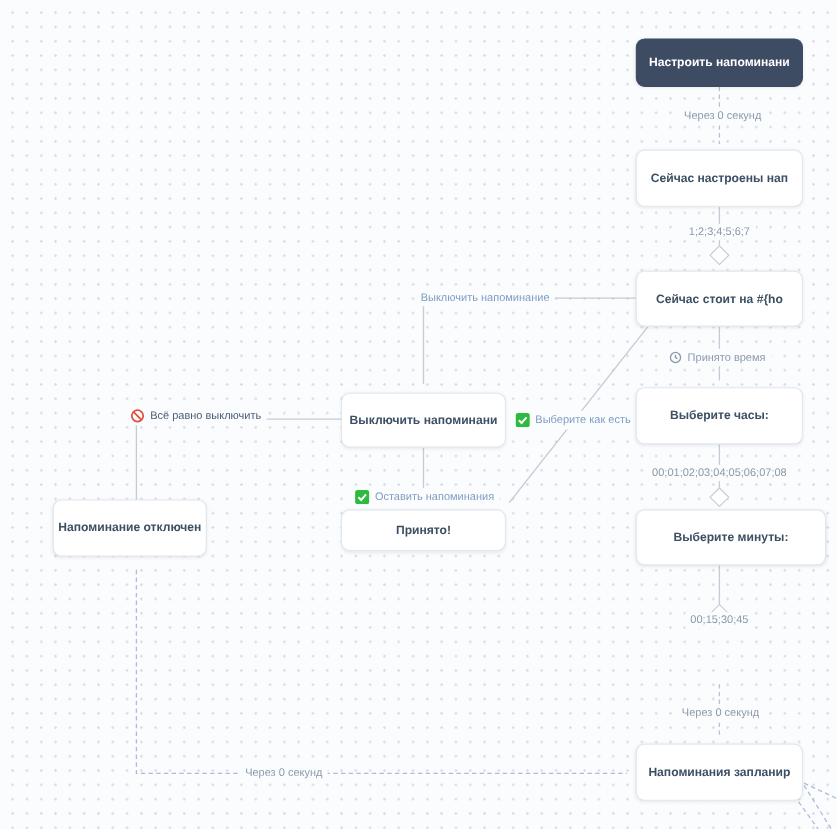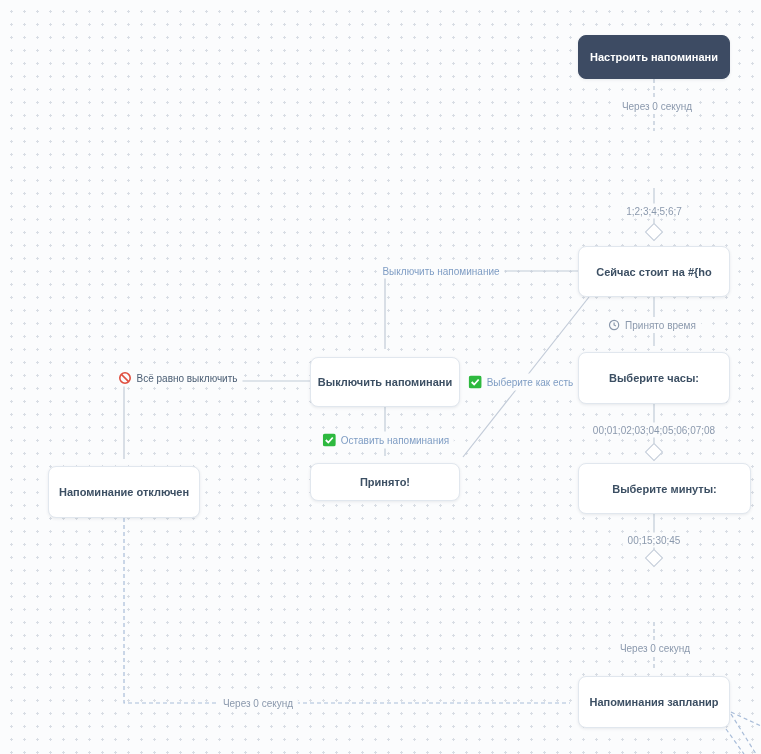--- a/index.html
+++ b/index.html
@@ -97,21 +97,21 @@
   <div class="edge-label blue" style="left:521px;top:382px">
     <span class="icon">
       <svg width="13" height="13" viewBox="0 0 13 13">
           <rect width="13" height="13" rx="2.5" fill="#2eb93f"></rect>
           <path d="M3 6.5 L5.5 9 L10 4" stroke="#fff" stroke-width="1.8" fill="none"></path>
         </svg>
     </span>
     <span>Выберите как есть</span>
   </div>
 
-  <div class="edge-label blue" style="left:386px;top:440px">
+  <div class="edge-label blue" style="left:386px;top:452px">
     <span class="icon">
       <svg width="13" height="13" viewBox="0 0 13 13">
           <rect width="13" height="13" rx="2.5" fill="#2eb93f"></rect>
           <path d="M3 6.5 L5.5 9 L10 4" stroke="#fff" stroke-width="1.8" fill="none"></path>
         </svg>
     </span>
     <span>Оставить напоминания</span>
   </div>
 
   <div class="edge-label dark" style="left:178px;top:378px">
@@ -121,34 +121,35 @@
           <line x1="2.9" y1="2.9" x2="10.1" y2="10.1" stroke="#e04f3f" stroke-width="1.6"></line>
         </svg>
     </span>
     <span>Всё равно выключить</span>
   </div>
 
   <div class="edge-label" style="left:654px;top:430px">
     <span>00;01;02;03;04;05;06;07;08</span>
   </div>
 
-  <div class="edge-label" style="left:654px;top:540px">
+  <div class="edge-label" style="left:654px;top:564px">
     <span>00;15;30;45</span>
   </div>
 
   <div class="edge-label" style="left:655px;top:648px">
     <span>Через 0 секунд</span>
   </div>
 
   <div class="edge-label" style="left:258px;top:703px">
     <span>Через 0 секунд</span>
   </div>
 
   <div class="node dark" style="left:578px;top:35px;width:152px;height:44px">Настроить напоминани</div>
+  <div class="node" style="left:578px;top:136px;width:152px;height:52px">Сейчас настроены нап</div>
   <div class="node" style="left:578px;top:246px;width:152px;height:51px">Сейчас стоит на #{ho</div>
   <div class="node" style="left:578px;top:352px;width:152px;height:52px">Выберите часы:</div>
   <div class="node" style="left:578px;top:463px;width:173px;height:51px">Выберите минуты:</div>
   <div class="node" style="left:578px;top:676px;width:152px;height:52px">Напоминания запланир</div>
   <div class="node" style="left:310px;top:357px;width:150px;height:50px">Выключить напоминани</div>
   <div class="node" style="left:310px;top:463px;width:150px;height:38px">Принято!</div>
-  <div class="node" style="left:48px;top:466px;width:152px;height:52px">Напоминание отключен</div>
+  <div class="node" style="left:48px;top:454px;width:140px;height:52px">Напоминание отключен</div>
 
 </div>
 
 </body></html>

